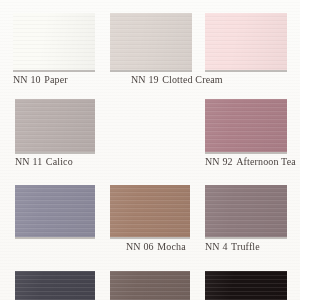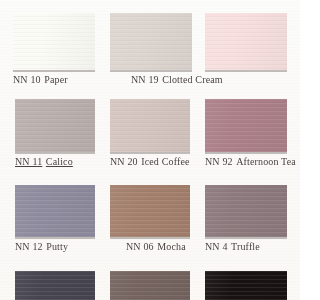--- a/index.html
+++ b/index.html
@@ -128,45 +128,36 @@
           <div class="shade"></div>
           <div class="edge"></div>
         </div>
       </div>
       <div class="cell" style="left: 15px; top: 99px; width: 80px; height: 69px;">
         <div class="swatch" title="Calico" style="width: 80px; height: 53px; background: rgb(186, 176, 174);">
           <div class="tex"></div>
           <div class="shade"></div>
           <div class="edge"></div>
         </div>
-        <div class="label" style="top: 58px; left: 0px; text-decoration: underline;"><span class="code">NN 11</span><span class="nm">Calico</span></div>
-      </div>
-      <div class="cell" style="left: 110px; top: 99px; width: 80px; height: 69px;">
-        <div class="swatch" title="Iced Coffee" style="width: 80px; height: 53px; background: rgb(213, 197, 192);">
-          <div class="tex"></div>
-          <div class="shade"></div>
-          <div class="edge"></div>
-        </div>
-        <div class="label" style="top: 58px; left: 0px;"><span class="code">NN 20</span><span class="nm">Iced Coffee</span></div>
+        <div class="label" style="top: 58px; left: 0px;"><span class="code">NN 11</span><span class="nm">Calico</span></div>
       </div>
       <div class="cell" style="left: 205px; top: 99px; width: 82px; height: 69px; padding-left: 20px;">
         <div class="swatch" title="Afternoon Tea" style="width: 82px; height: 53px; background: rgb(173, 128, 137);">
           <div class="tex"></div>
           <div class="shade"></div>
           <div class="edge"></div>
         </div>
         <div class="label" style="top: 58px; left: 0px;"><span class="code">NN 92</span><span class="nm">Afternoon Tea</span></div>
       </div>
       <div class="cell" style="left: 15px; top: 185px; width: 80px; height: 68px;">
         <div class="swatch" title="Putty" style="width: 80px; height: 52px; background: rgb(142, 140, 158);">
           <div class="tex"></div>
           <div class="shade"></div>
           <div class="edge"></div>
         </div>
-        <div class="label" style="top: 57px; left: 0px;"><span class="code">NN 12</span><span class="nm">Putty</span></div>
       </div>
       <div class="cell" style="left: 110px; top: 185px; width: 80px; height: 68px;">
         <div class="swatch" title="Mocha" style="width: 80px; height: 52px; background: rgb(164, 128, 109);">
           <div class="tex"></div>
           <div class="shade"></div>
           <div class="edge"></div>
         </div>
         <div class="label" style="top: 57px; left: 16px;"><span class="code">NN 06</span><span class="nm">Mocha</span></div>
       </div>
       <div class="cell" style="left: 205px; top: 185px; width: 82px; height: 68px;">

